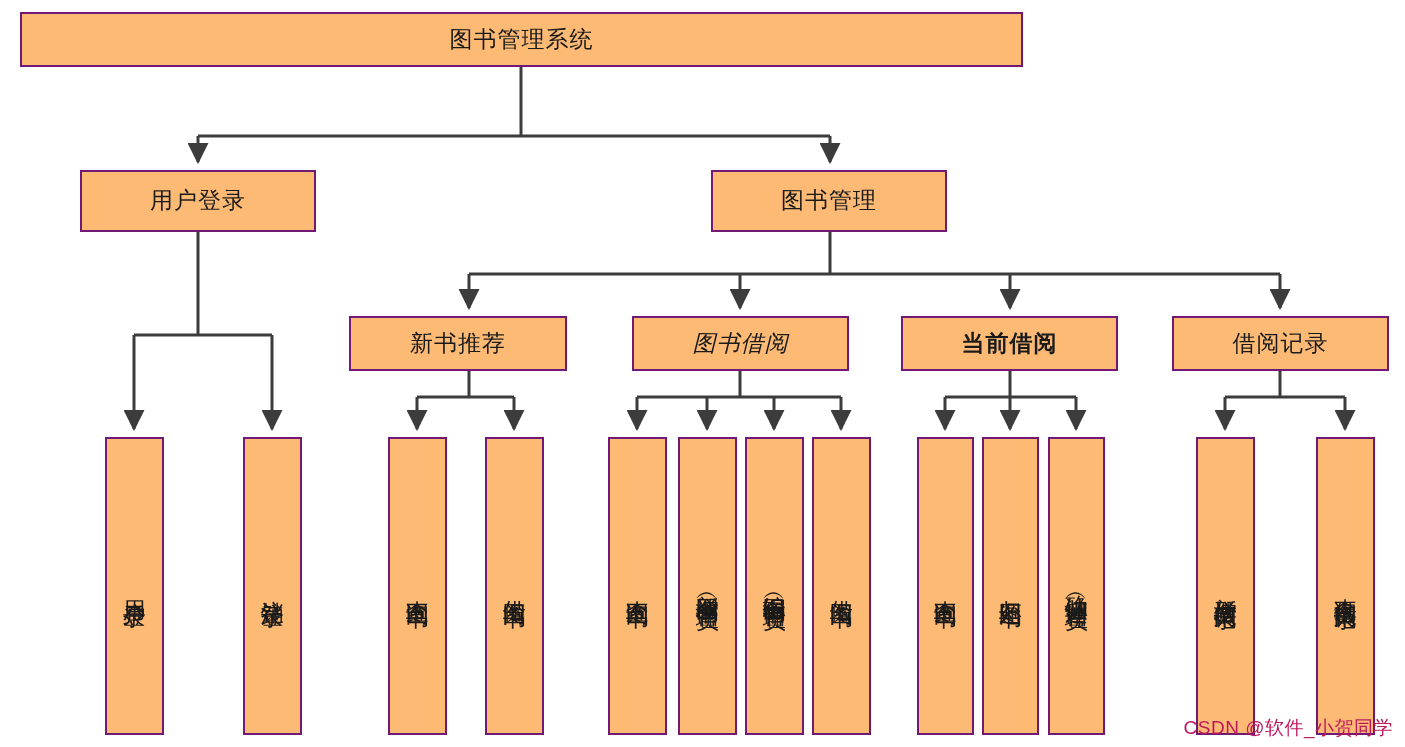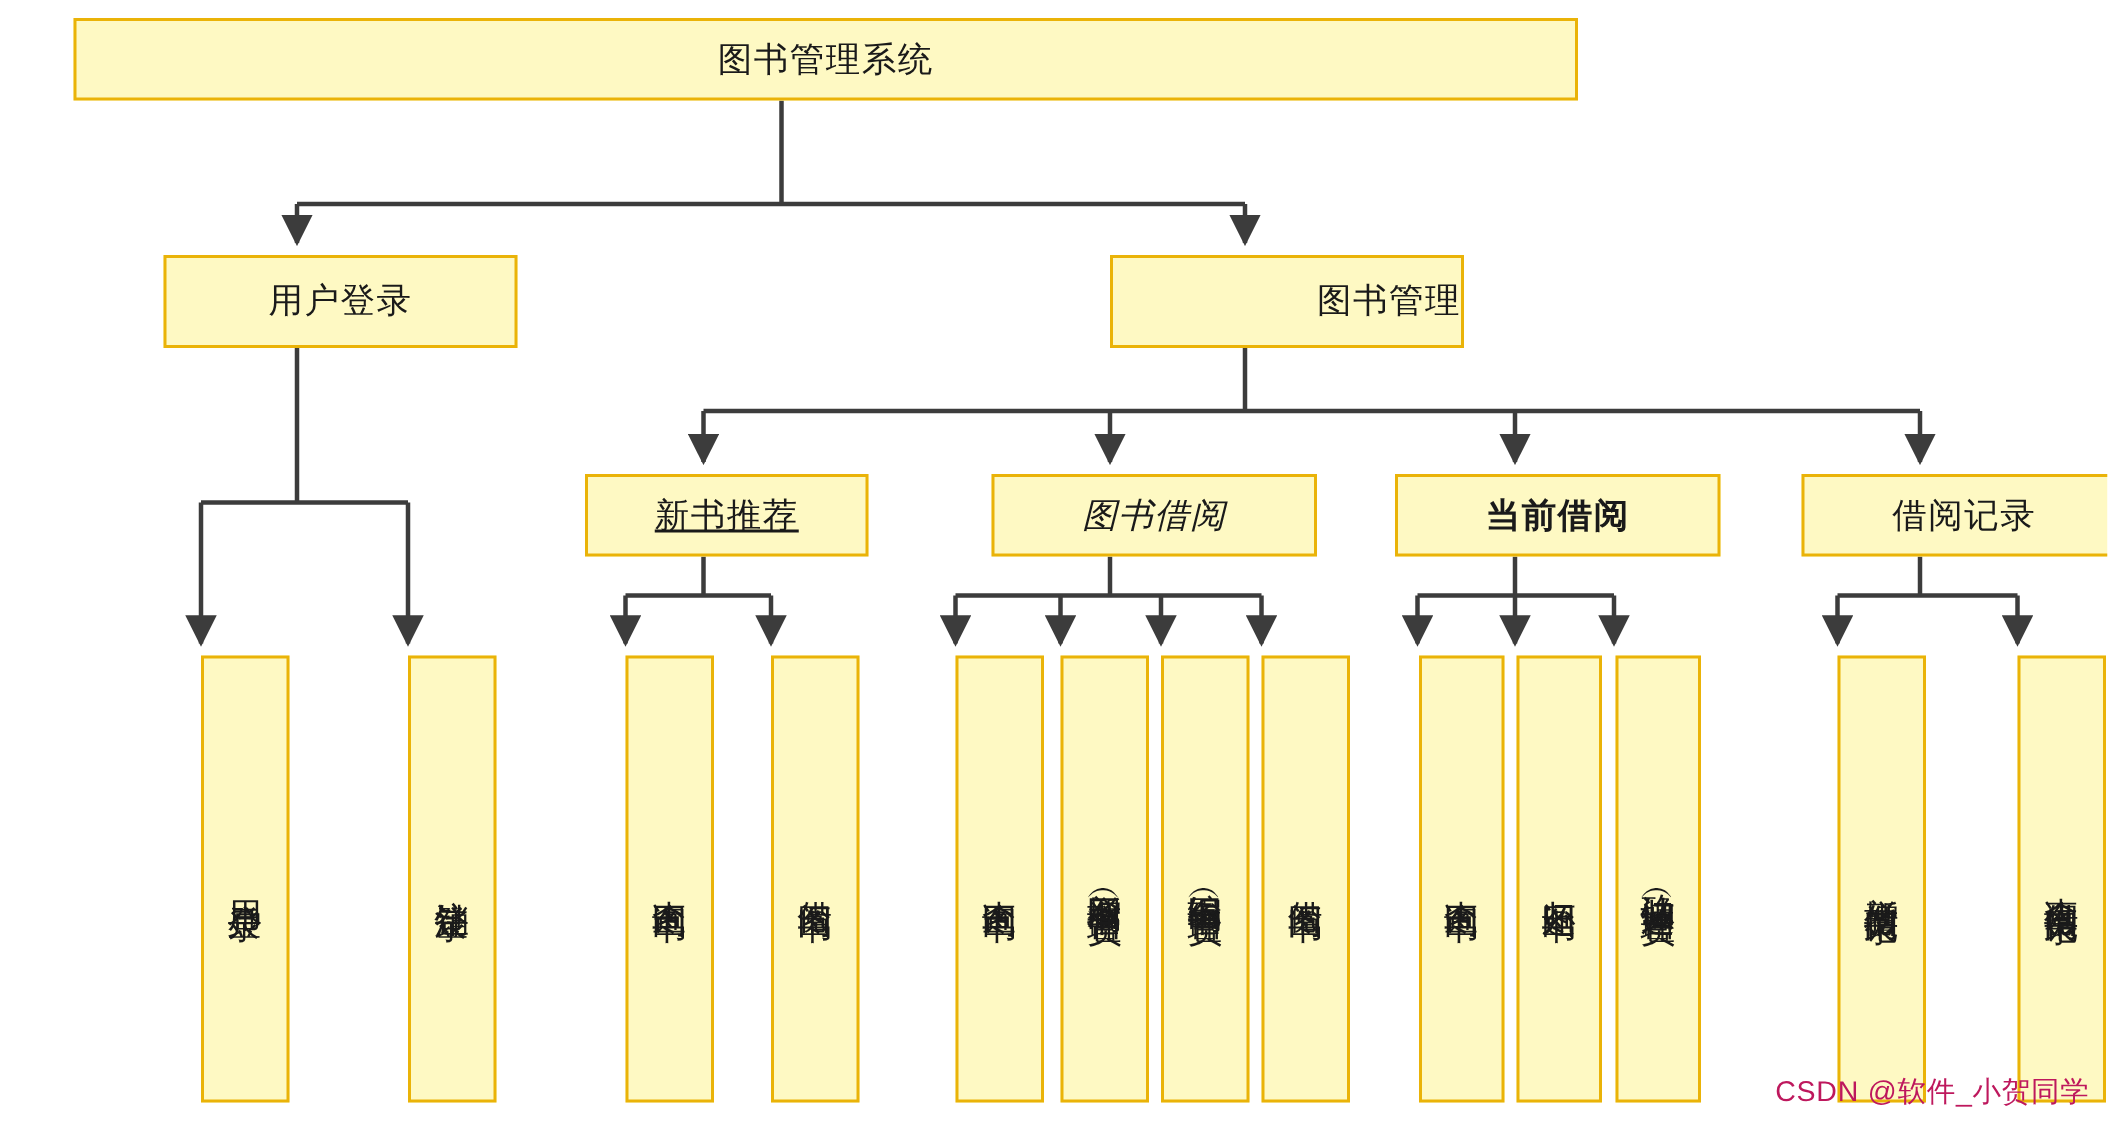--- a/index.html
+++ b/index.html
@@ -21,28 +21,27 @@
   #diagram-svg {
     position: absolute;
     left: 0;
     top: 0;
     width: 1405px;
     height: 747px;
   }
   .node {
     position: absolute;
     box-sizing: border-box;
-    border: 2px solid #eab308;
-    background: #fef9c3;
+    border: 2px solid #701a75;
+    background: #fdba74;
     display: flex;
     align-items: center;
     justify-content: center;
     color: #1a1a1a;
     z-index: 3;
-    margin-left: 29px;
   }
   .node-h {
     font-size: 23px;
     line-height: 1.1;
     letter-spacing: 1px;
     white-space: nowrap;
   }
   .node-v {
     font-size: 23px;
     line-height: 1.15;
@@ -126,25 +125,25 @@
     </g>
   </svg>
 
   <div class="node node-h" style="left:20px; top:12px; width:1003px; height:55px;">
     <span>图书管理系统</span>
   </div>
 
   <div class="node node-h" style="left:80px; top:170px; width:236px; height:62px;">
     <span>用户登录</span>
   </div>
-  <div class="node node-h" style="left:711px; top:170px; width:236px; height:62px;justify-content:flex-end;">
+  <div class="node node-h" style="left:711px; top:170px; width:236px; height:62px;">
     <span>图书管理</span>
   </div>
 
-  <div class="node node-h" style="left:361px; top:316px; width:189px; height:55px;text-decoration:underline;">
+  <div class="node node-h" style="left:349px; top:316px; width:218px; height:55px;">
     <span>新书推荐</span>
   </div>
   <div class="node node-h" style="left:632px; top:316px; width:217px; height:55px;font-style:italic;">
     <span>图书借阅</span>
   </div>
   <div class="node node-h" style="left:901px; top:316px; width:217px; height:55px;font-weight:bold;">
     <span>当前借阅</span>
   </div>
   <div class="node node-h" style="left:1172px; top:316px; width:217px; height:55px;">
     <span>借阅记录</span>

